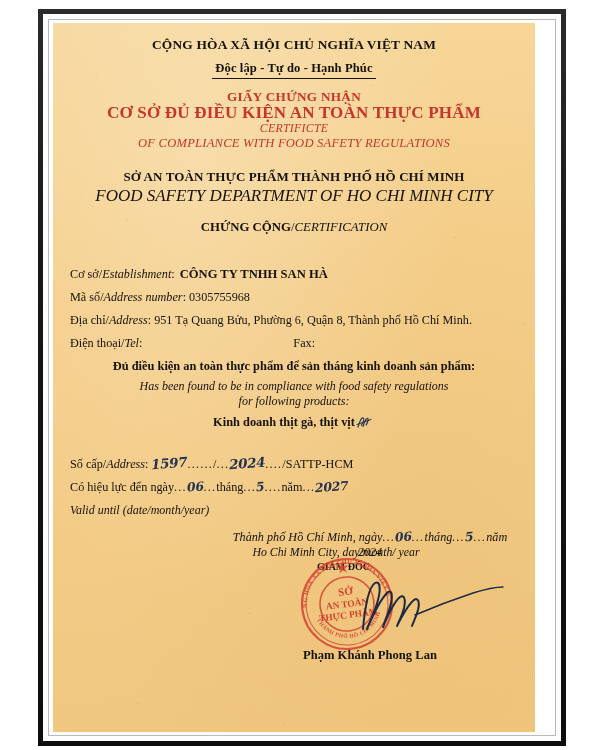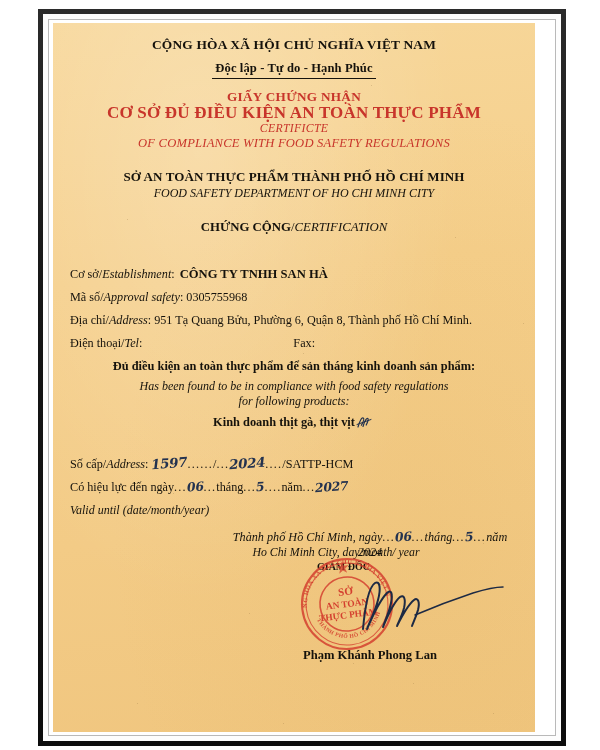--- a/index.html
+++ b/index.html
@@ -131,21 +131,21 @@
   #dept-vn {
     position: absolute;
     top: 146px; left: 0; right: 0;
     font-size: 13px;
     font-weight: bold;
     letter-spacing: .1px;
   }
   #dept-en {
     position: absolute;
     top: 163px; left: 0; right: 0;
-    font-size: 12px;
+    font-size: 17px;
     font-style: italic;
   }
   #certify-line {
     position: absolute;
     top: 197px; left: 0; right: 0;
     font-size: 12.8px;
   }
   #certify-vn { font-weight: bold; }
   #certify-en { font-style: italic; }
 
@@ -332,21 +332,21 @@
 
     <div id="certify-line" class="ctr">
       <span id="certify-vn">CHỨNG CỘNG</span><span>/</span><span id="certify-en">CERTIFICATION</span>
     </div>
 
     <div id="row-establishment" class="field-row">
       <span class="lbl-vn">Cơ sở/</span><span class="lbl-en">Establishment</span><span>:</span><span class="val-strong">CÔNG TY TNHH SAN HÀ</span>
     </div>
 
     <div id="row-approval" class="field-row">
-      <span class="lbl-vn">Mã số/</span><span class="lbl-en">Approval safety</span><span>:</span><span class="val-plain">0305755968</span>
+      <span class="lbl-vn">Mã số/</span><span class="lbl-en">Address number</span><span>:</span><span class="val-plain">0305755968</span>
     </div>
 
     <div id="row-address" class="field-row">
       <span class="lbl-vn">Địa chỉ/</span><span class="lbl-en">Address</span><span>:</span><span class="val-plain">951 Tạ Quang Bửu, Phường 6, Quận 8, Thành phố Hồ Chí Minh.</span>
     </div>
 
     <div id="row-tel" class="field-row">
       <span class="lbl-vn">Điện thoại/</span><span class="lbl-en">Tel</span><span>:</span><span class="val-plain"></span><span id="tel-fax">Fax:</span><span class="val-plain"></span>
     </div>
 

